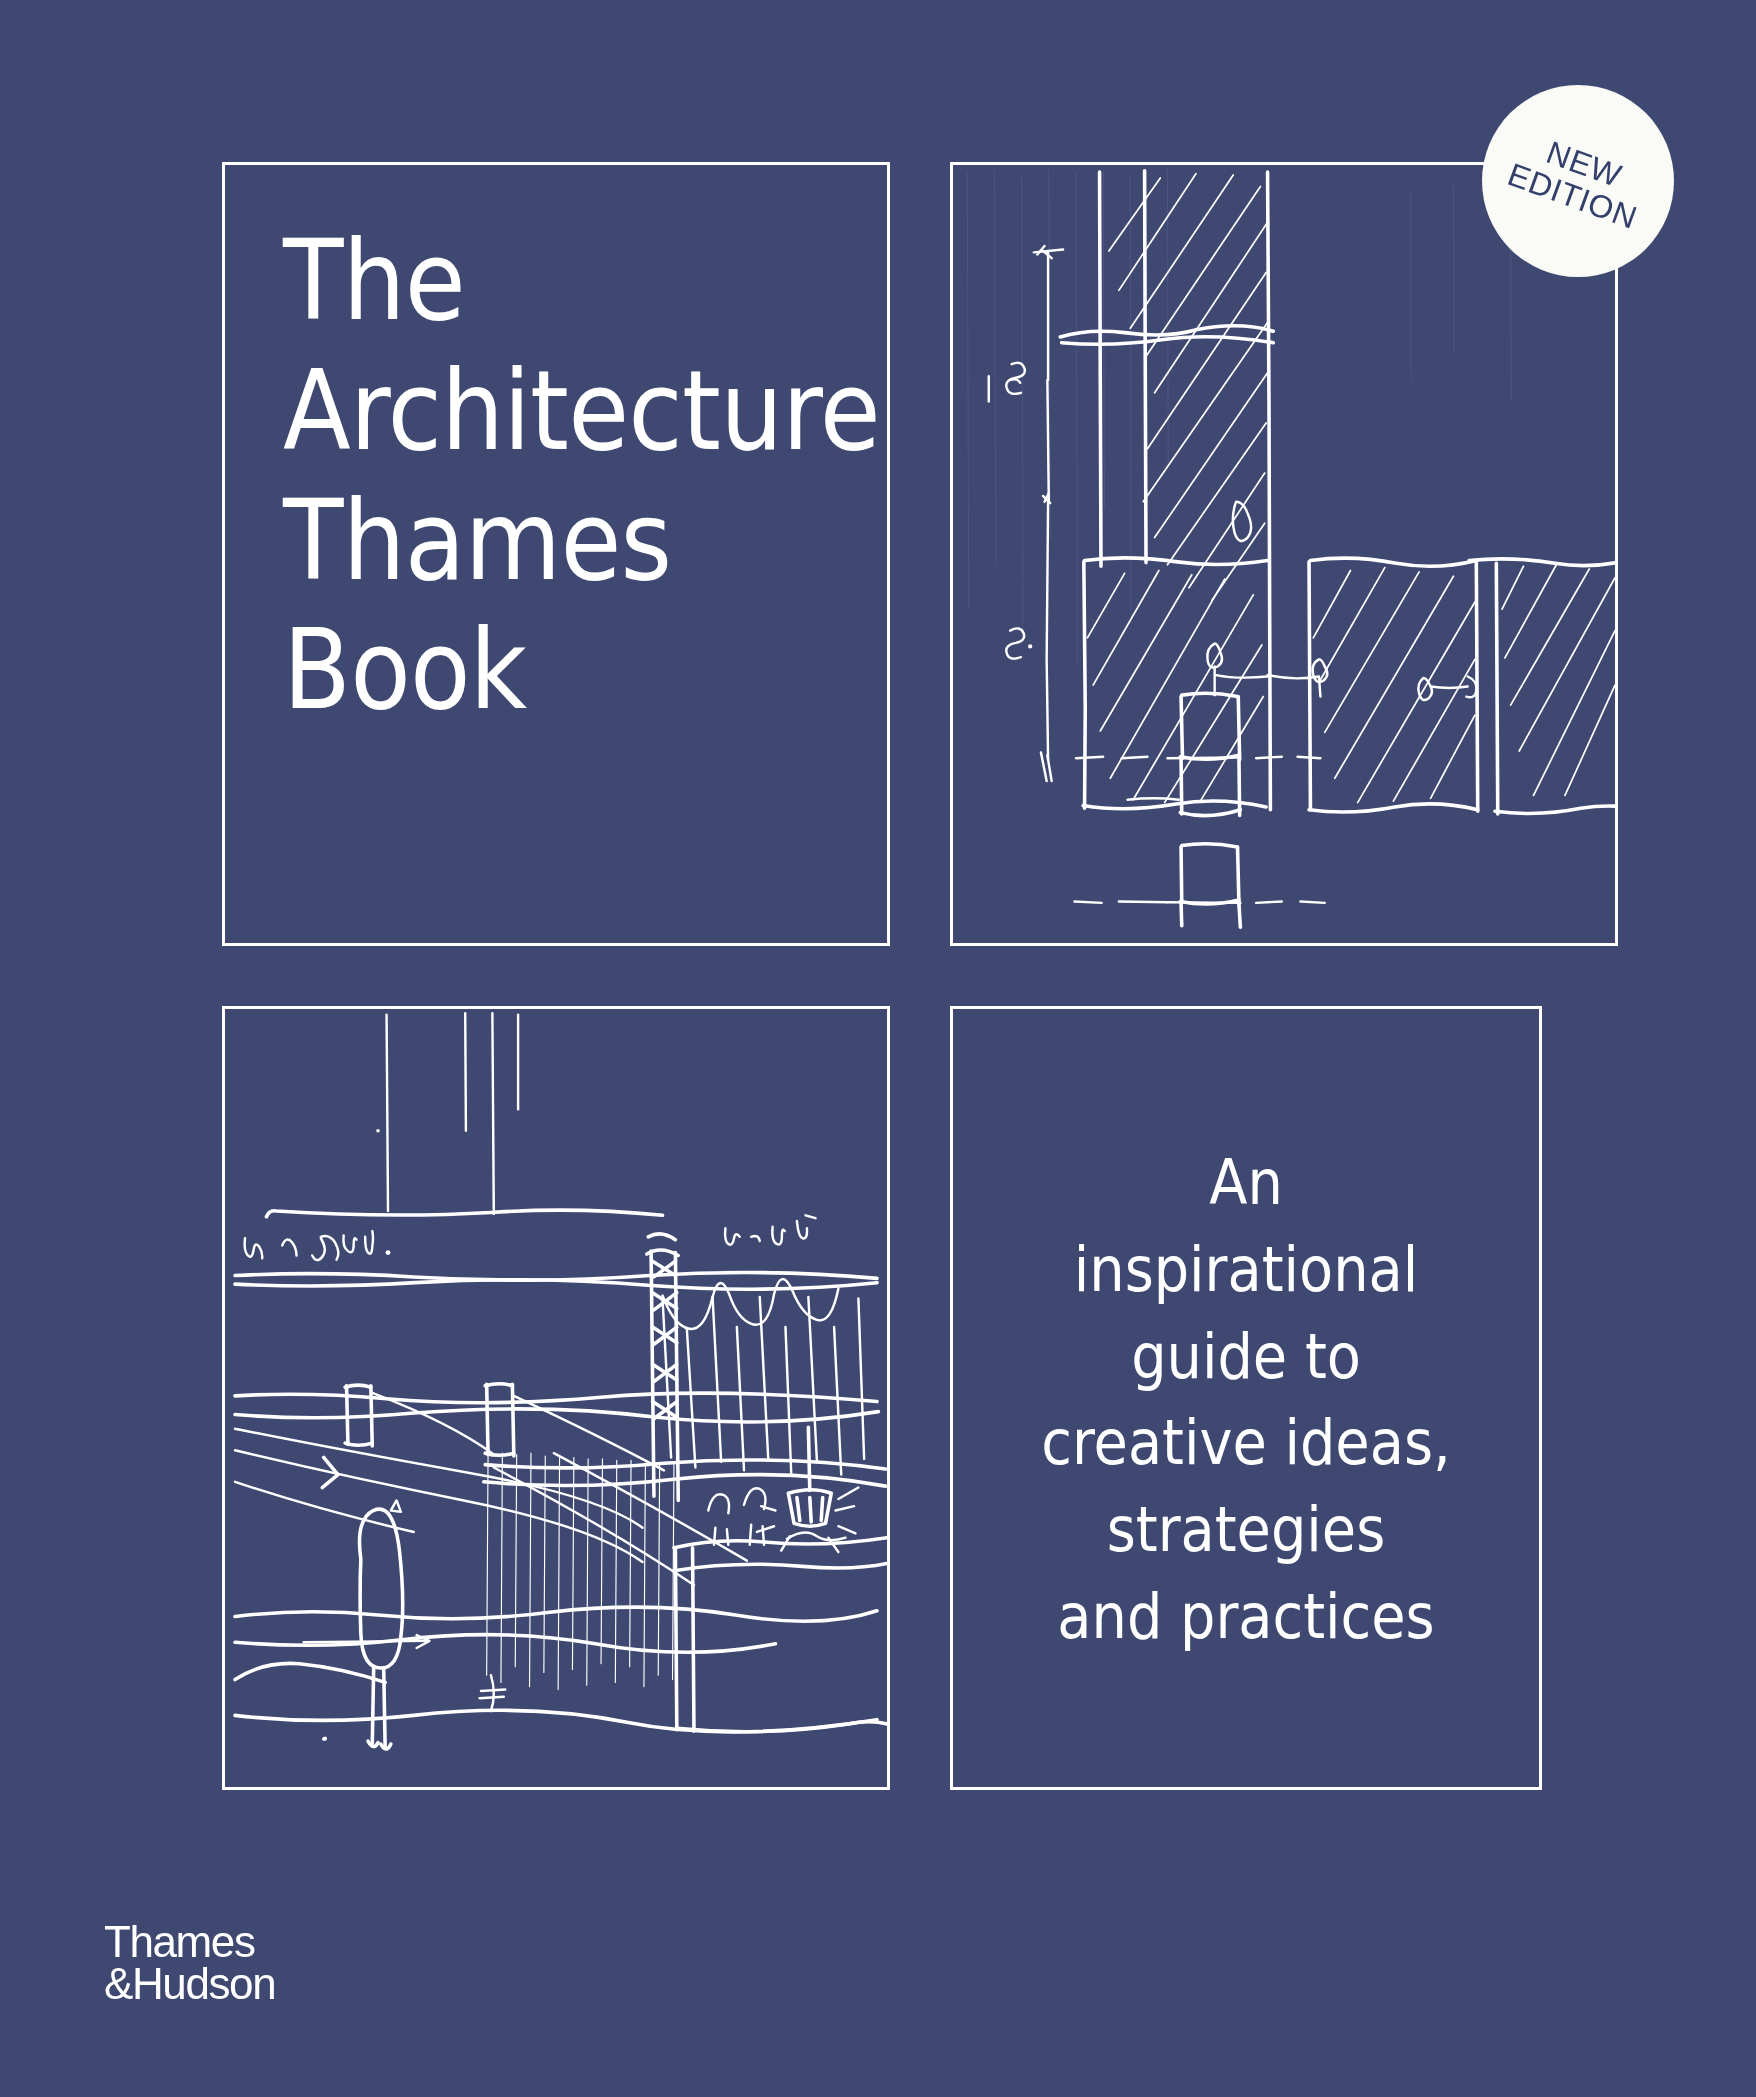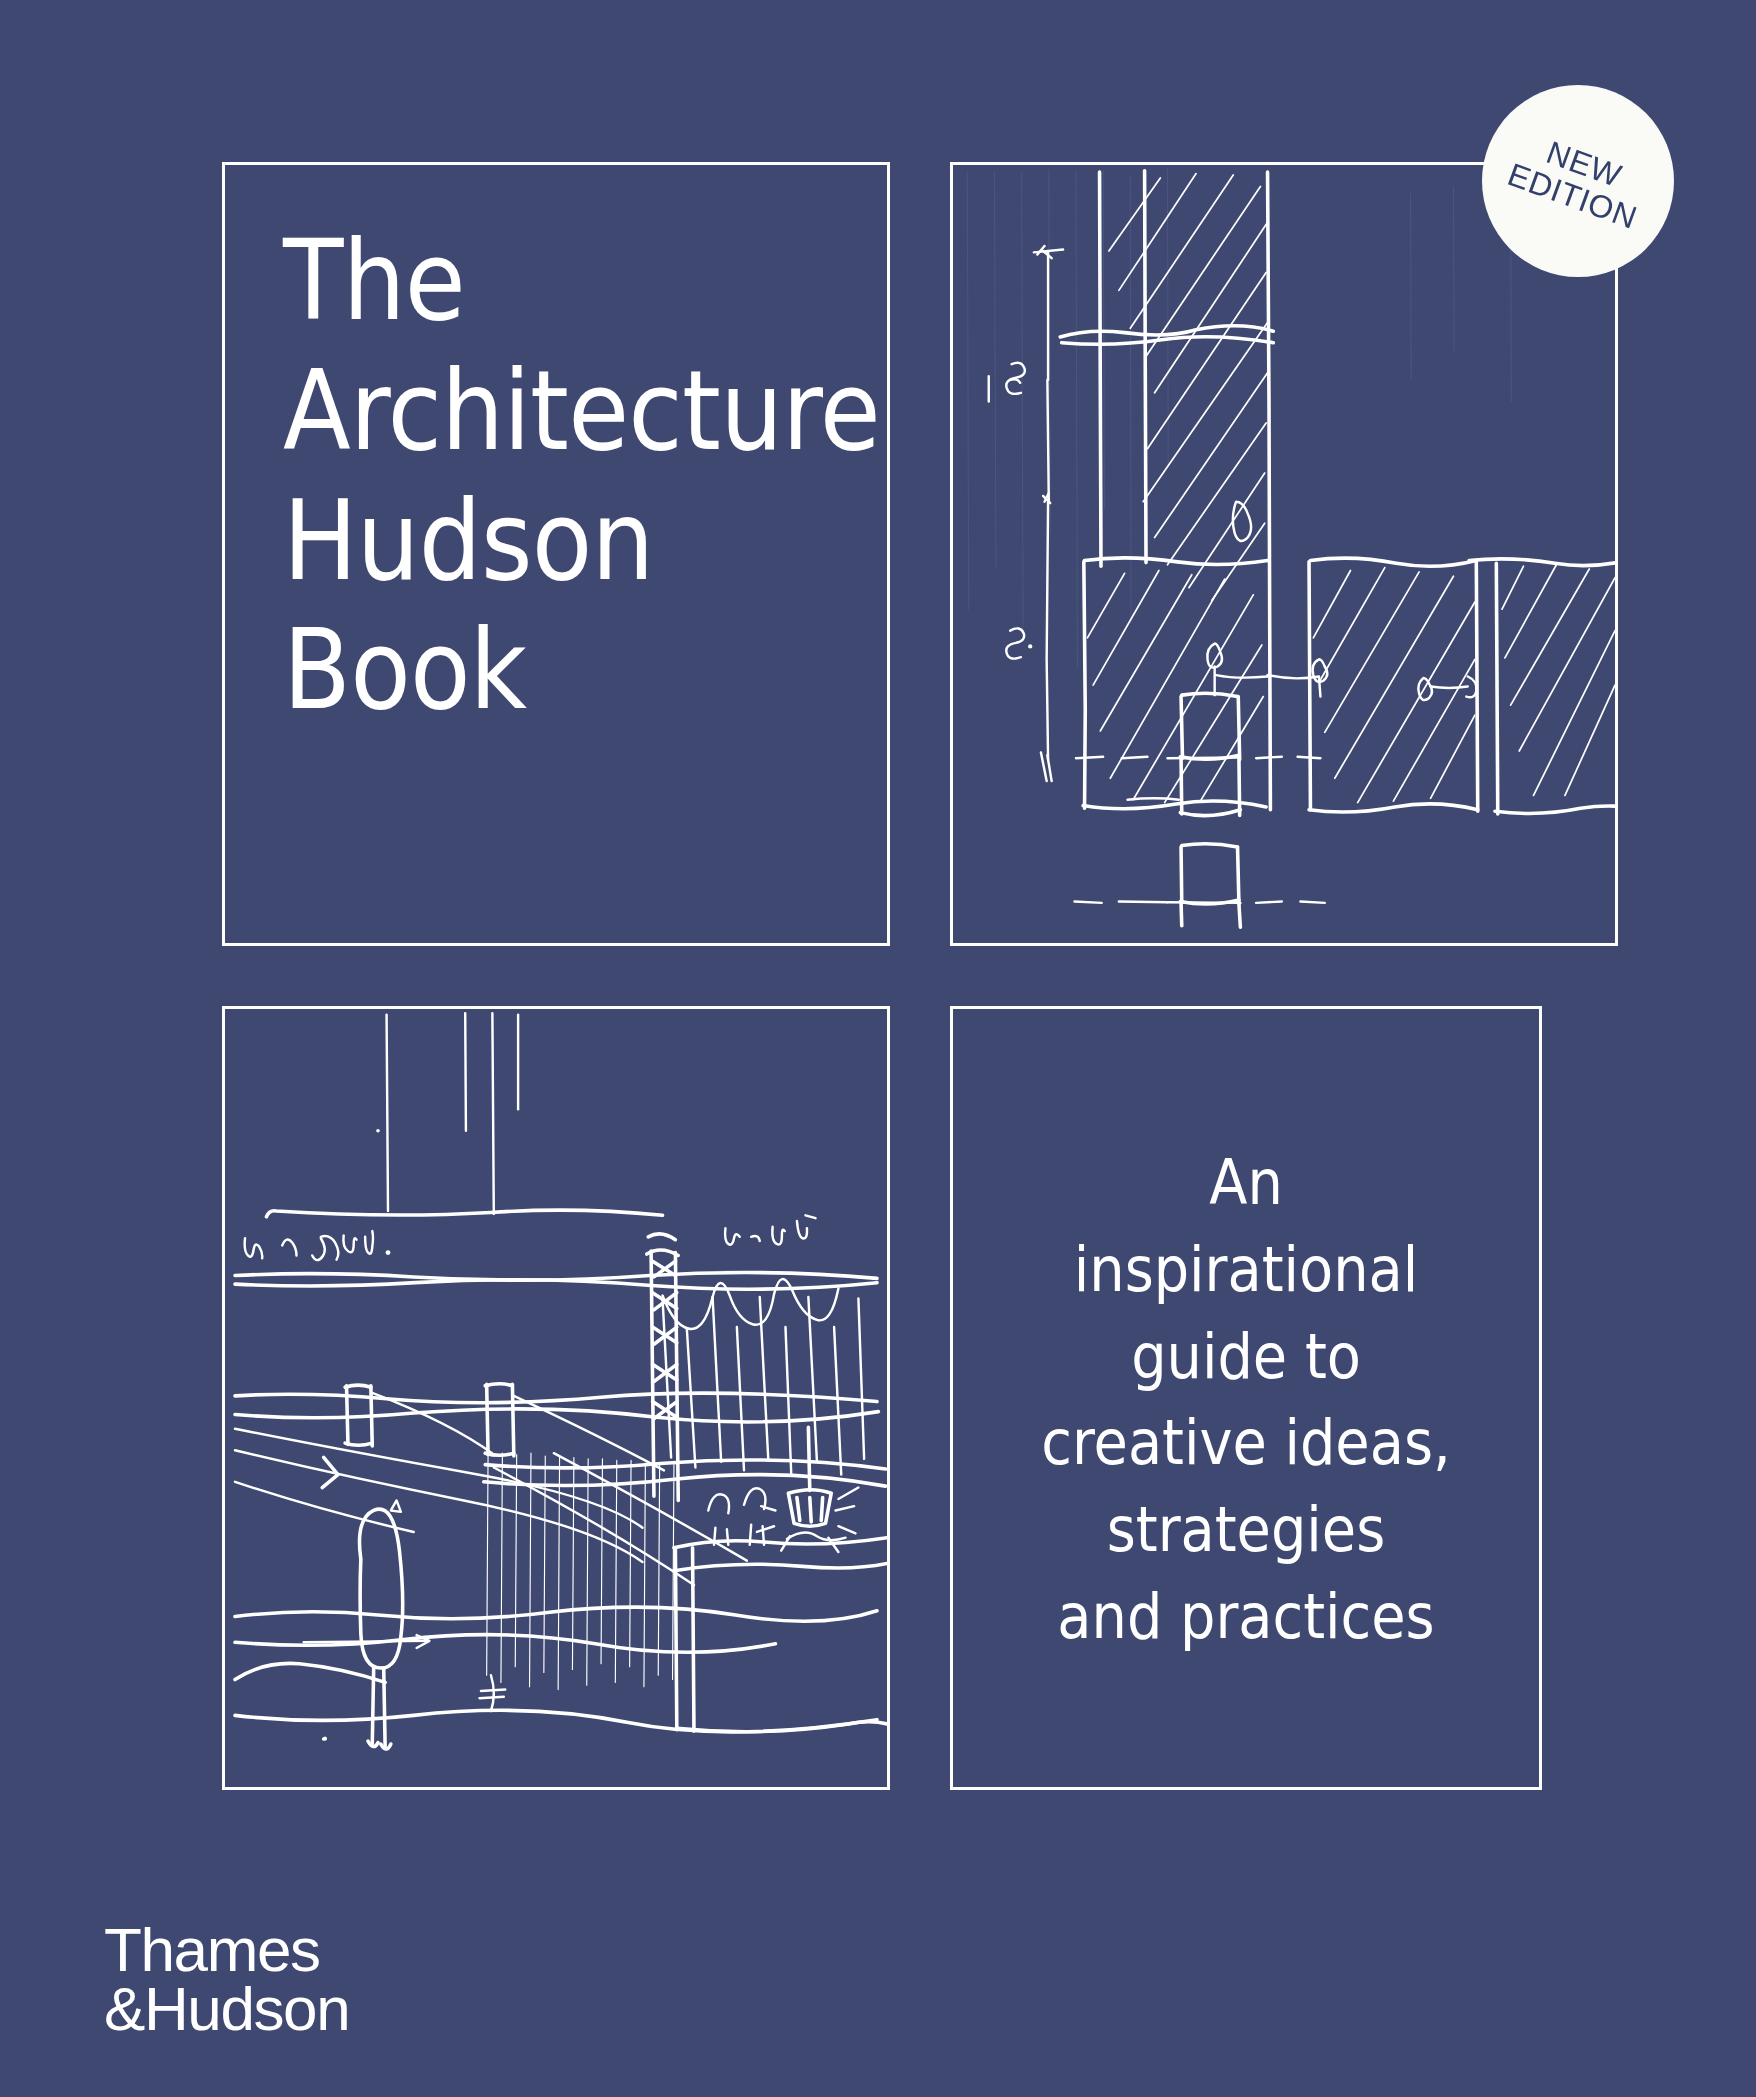--- a/index.html
+++ b/index.html
@@ -76,21 +76,21 @@
     white-space: pre-line;
   }
 
   
   #publisher-logo {
     position: absolute;
     left: 104px;
     top: 1921px;
     color: #ffffff;
     font-family: "Liberation Sans", "DejaVu Sans", sans-serif;
-    font-size: 62px;
+    font-size: 44px;
     line-height: 0.95;
     letter-spacing: -1.4px;
     font-weight: 400;
     white-space: pre-line;
   }
 
   
   #new-edition-badge {
     position: absolute;
     left: 1482px;
@@ -129,21 +129,21 @@
   .ink-fade { stroke: #4a5480; stroke-width: 1.6; }
 </style>
 </head>
 <body>
 
 <div id="cover">
 
   <div class="panel" id="panel-title">
     <div id="title-text">The
 Architecture
-Hudson
+Thames
 Book</div>
   </div>
 
   <div class="panel" id="panel-sketch-top">
     <svg class="sketch-svg" viewBox="0 0 926 1086" preserveAspectRatio="none">
 
       <g class="ink ink-fade">
         <path d="M20 10 L22 620"></path>
         <path d="M58 8 L60 560"></path>
         <path d="M96 12 L98 660"></path>

